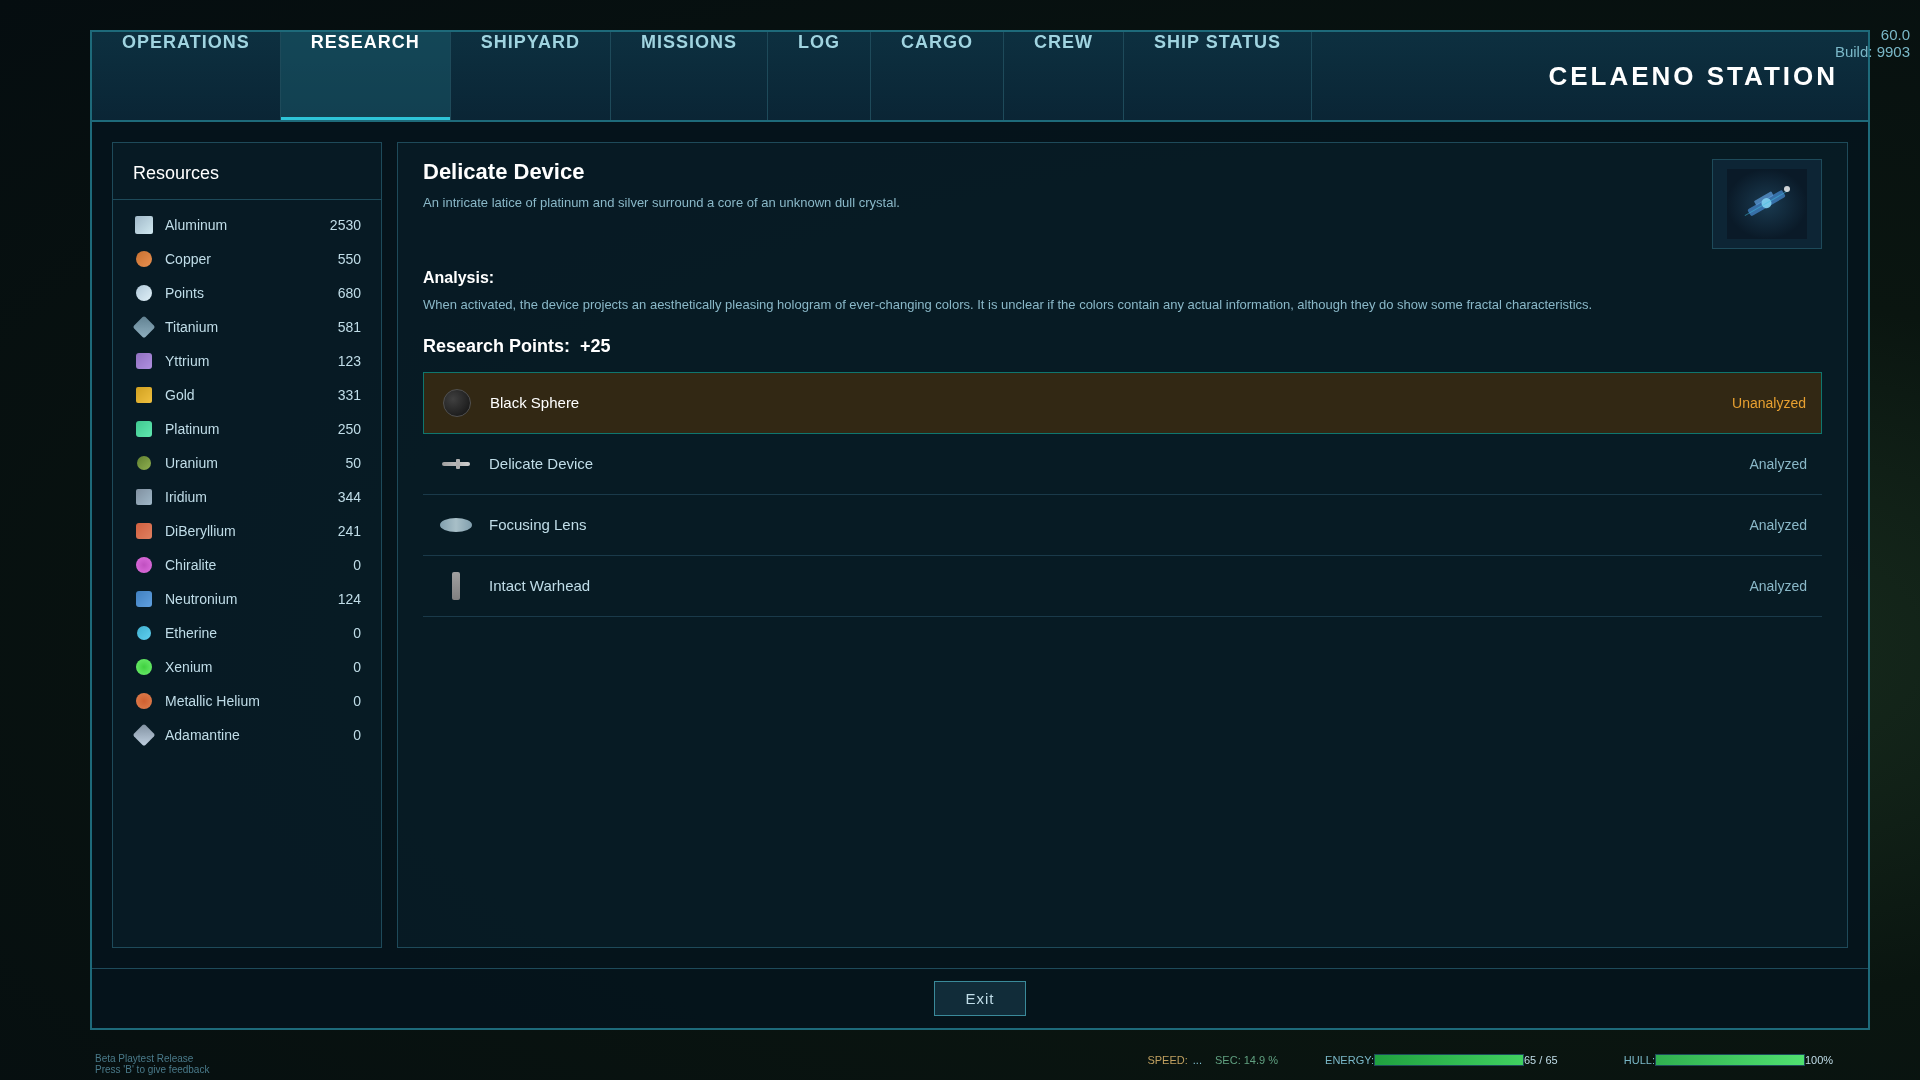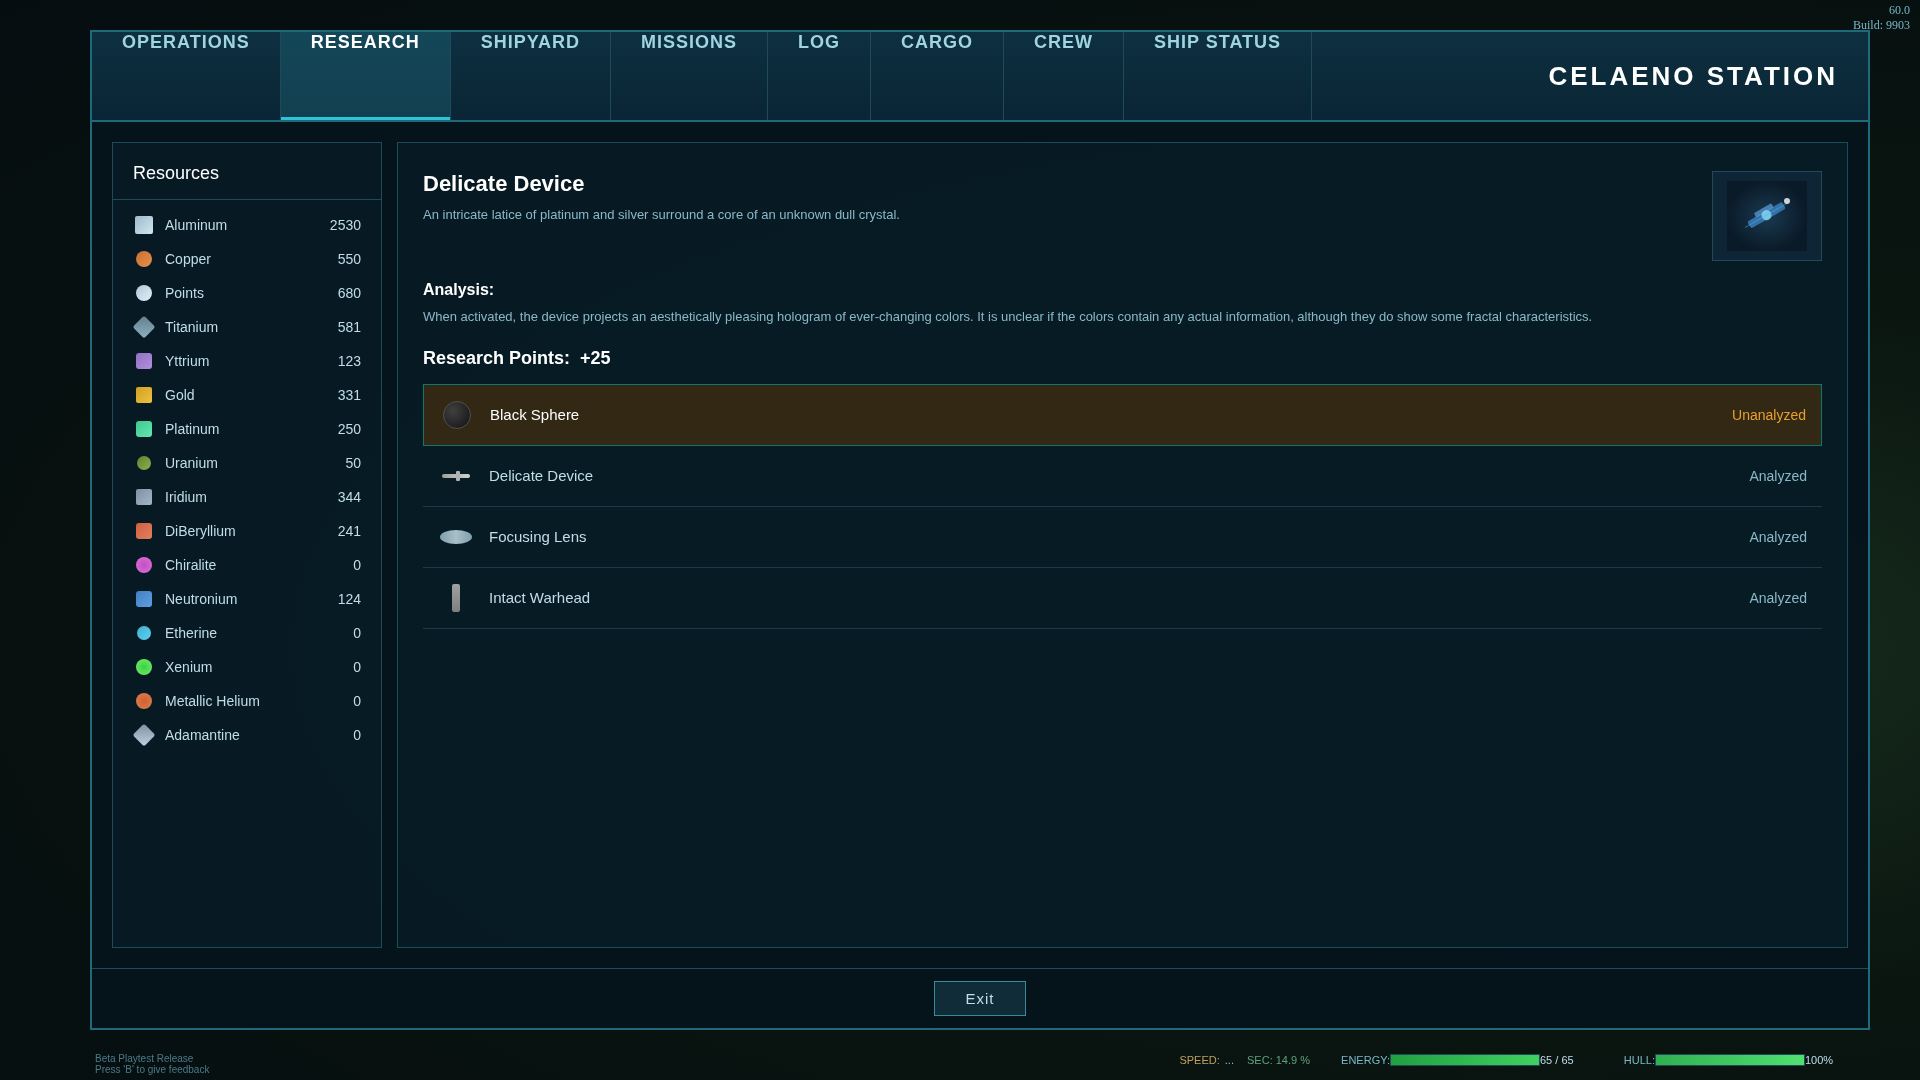--- a/index.html
+++ b/index.html
@@ -16,27 +16,26 @@
     
     .bg-space {
       position: absolute;
       inset: 0;
       background: radial-gradient(ellipse at 80% 60%, #1a3020 0%, #0a1510 40%, #050d10 100%);
     }
 
     
     .corner-info {
       position: absolute;
-      top: 3px;
+      top: 26px;
       right: 10px;
       color: #7ab8c8;
-      font-size: 12px;
+      font-size: 15px;
       text-align: right;
       z-index: 10;
-      font-family: Liberation Serif, serif;
     }
 
     
     .main-container {
       position: absolute;
       top: 30px;
       left: 90px;
       right: 50px;
       bottom: 50px;
       border: 2px solid #1e6a7a;
@@ -150,21 +149,21 @@
       font-size: 14px;
       text-align: right;
       min-width: 40px;
     }
 
     
     .detail-panel {
       flex: 1;
       background: rgba(8, 28, 38, 0.9);
       border: 1px solid #1e4a5a;
-      padding: 28px 25px;
+      padding: 16px 25px;
       display: flex;
       flex-direction: column;
     }
 
     .item-header {
       display: flex;
       justify-content: space-between;
       align-items: flex-start;
       margin-bottom: 20px;
     }
@@ -299,20 +298,21 @@
       cursor: pointer;
       letter-spacing: 1px;
     }
 
     .status-group {
       display: flex;
       align-items: center;
       gap: 0;
       font-size: 11px;
       color: #7ab8c8;
+      margin-left: 16px;
     }
 
     .status-label {
       text-align: right;
       min-width: 55px;
     }
 
     .status-bar-bg {
       width: 150px;
       height: 12px;

